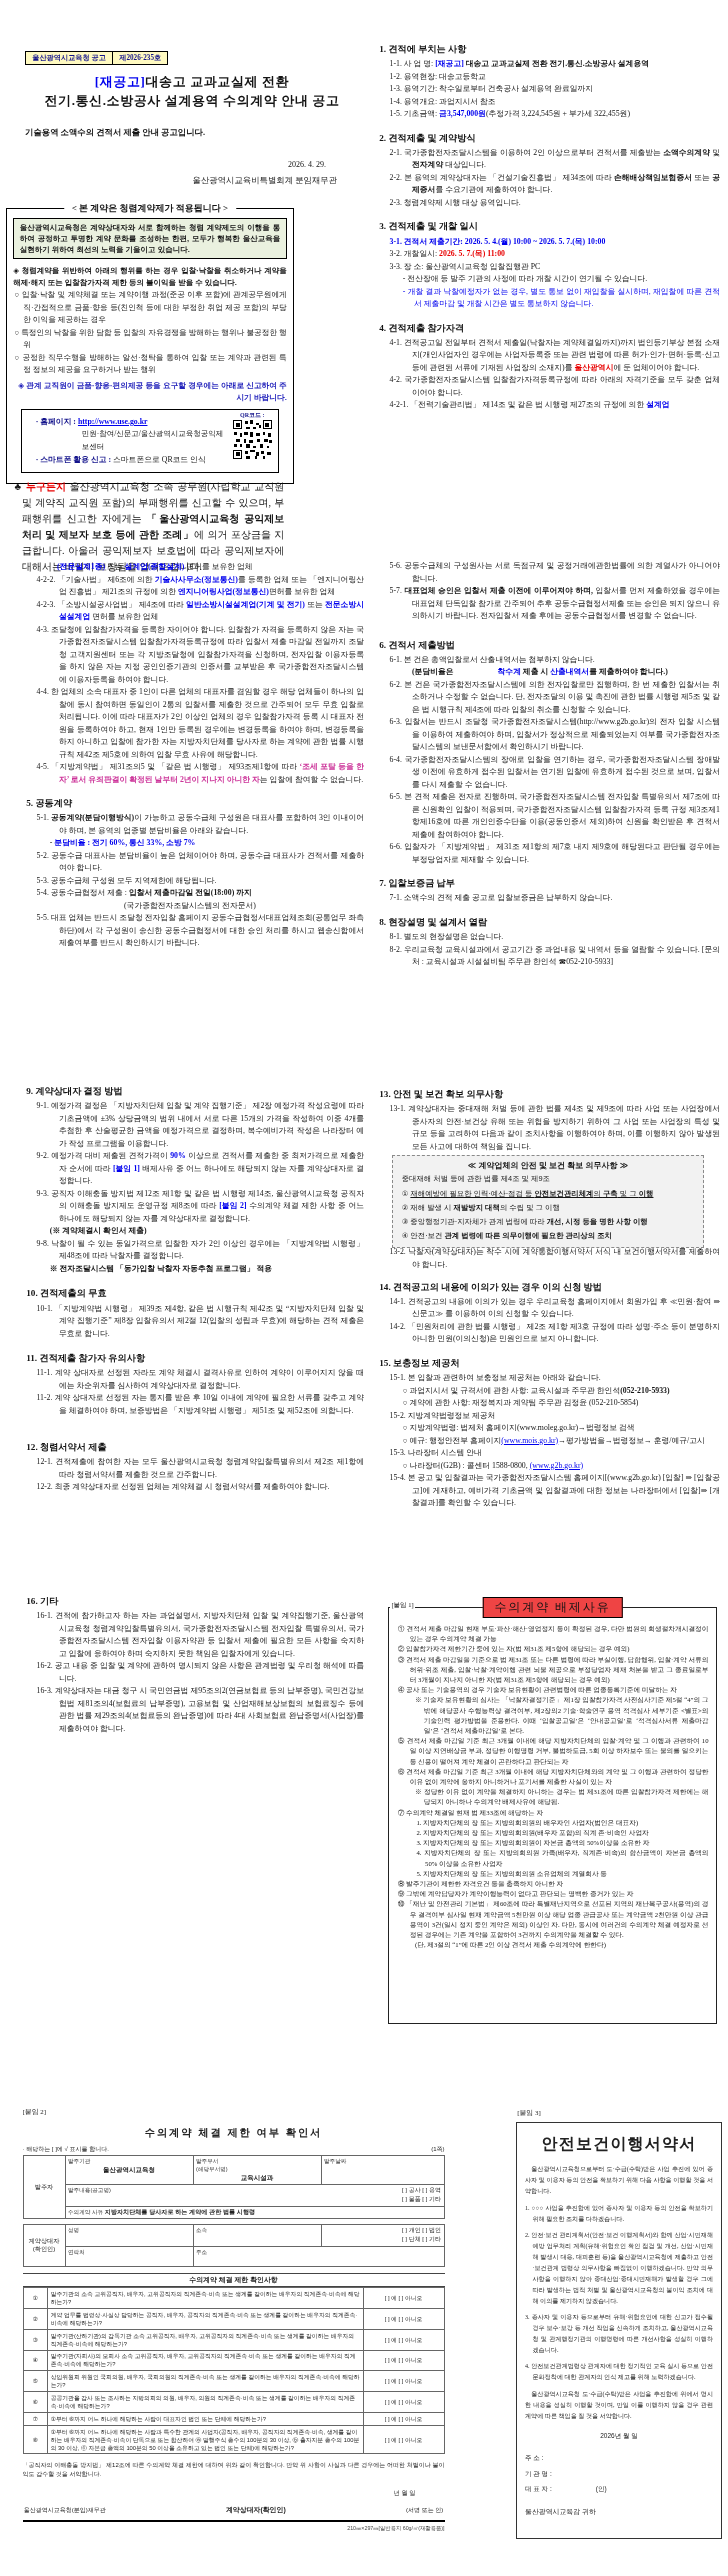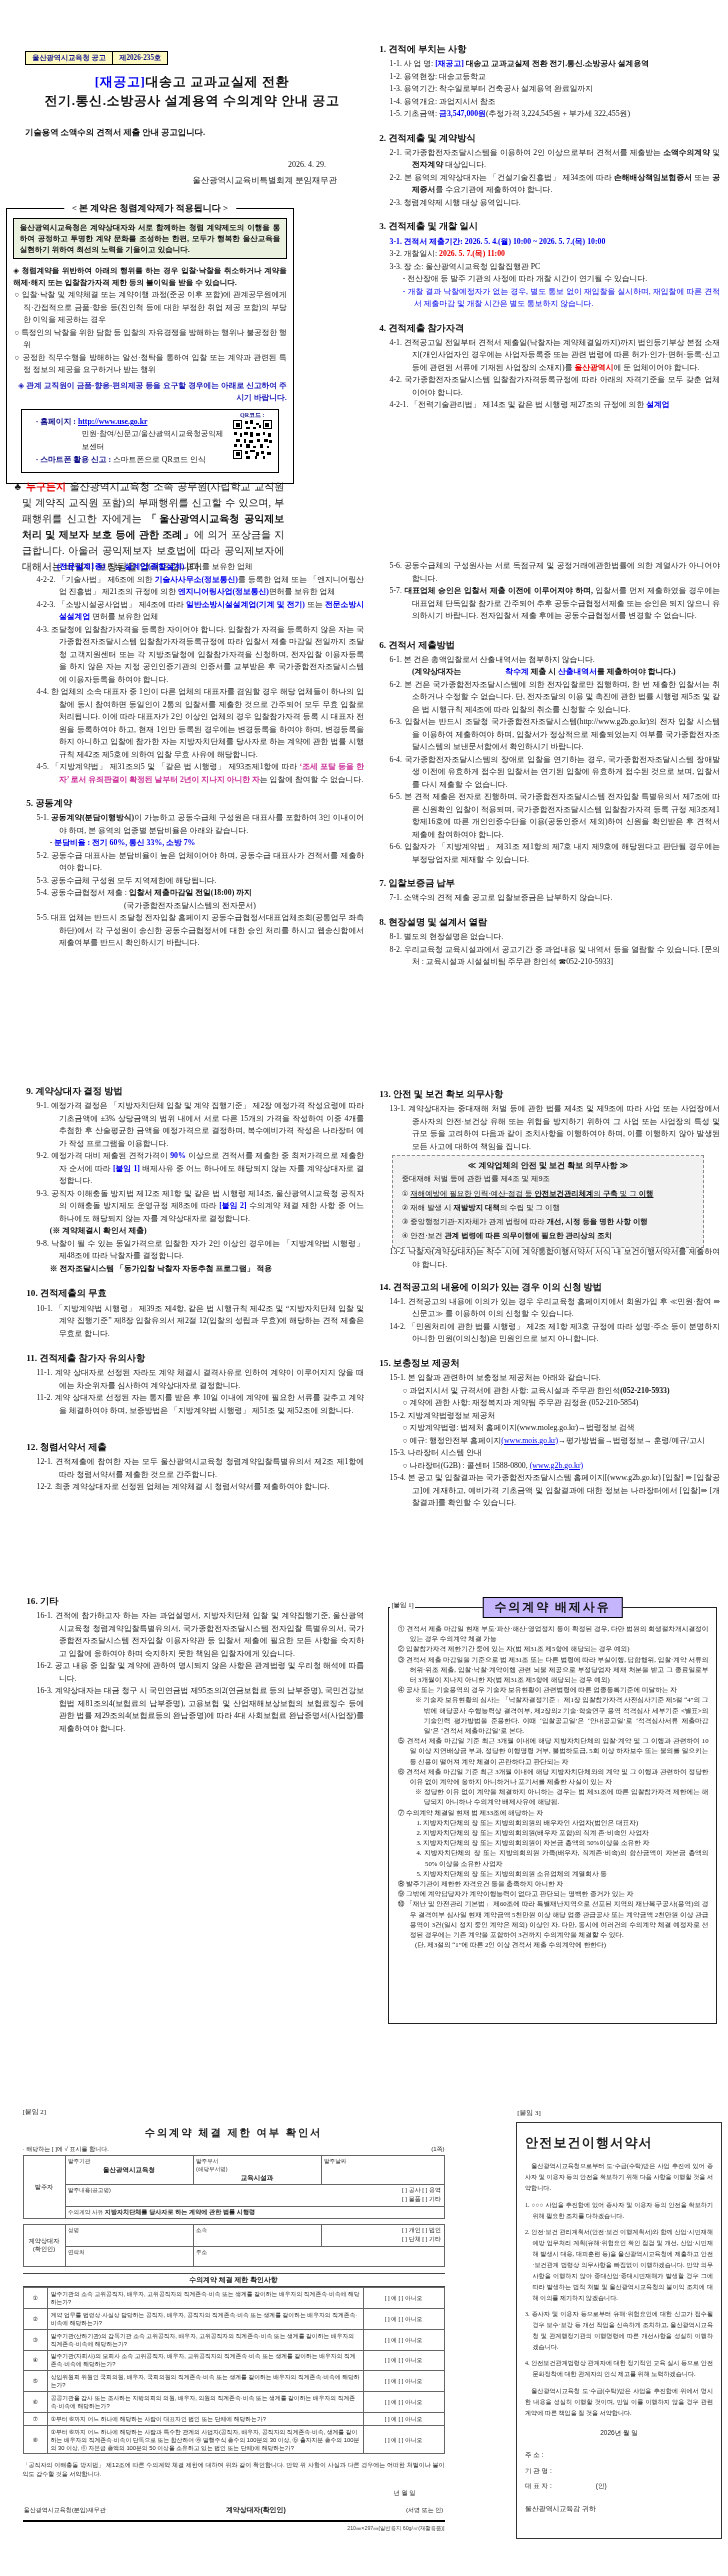--- a/index.html
+++ b/index.html
@@ -44,22 +44,22 @@
   
   .sbox{border:0.9px dashed #8a8a8a;background:#f2f2f2;padding:2.5px 6.2px 3.7px 6.2px;
     font-family:"Liberation Sans","DejaVu Sans",sans-serif;box-sizing:border-box;}
   .sbox .sb-title{text-align:center;font-size:8px;font-weight:700;line-height:13.7px;}
   .sbox .fl{font-size:7.4px;line-height:14.3px;text-align:left;}
   .sbox .fl .x{padding-left:2.5px;}
   
   .a1{border:0.9px solid #222;padding:16px 7.5px 5px 8.7px;box-sizing:border-box;}
   .a1-label{position:absolute;top:-7.5px;left:1.2px;font-size:6.5px;background:#fff;padding:0 1.2px;}
   .a1-title{position:absolute;top:-11.2px;left:50%;transform:translateX(-50%);
-    border:1.6px solid #000;background:#c4b5fd;padding:1.2px 11.2px;font-size:12px;
-    font-weight:700;letter-spacing:1.9px;white-space:nowrap;}
+    border:1.6px solid #000;background:#ef4444;padding:1.2px 11.2px;font-size:12px;
+    font-weight:400;letter-spacing:1.9px;white-space:nowrap;}
   .a1 .fl{font-size:6.7px;line-height:10.2px;}
   .a1 .it{padding-left:12px;text-indent:-12px;}
   .a1 .sub{padding-left:27.4px;text-indent:-8.7px;}
   .a1 .note{padding-left:26px;text-indent:-8.7px;}
   
   .form{font-family:"Liberation Sans","DejaVu Sans",sans-serif;color:#222;}
   .f-label{font-size:6.9px;font-family:"Liberation Serif","DejaVu Serif",serif;}
   .f2-title{text-align:center;font-size:10.3px;font-weight:700;letter-spacing:1.9px;margin:8.7px 0 5px 0;}
   .f2-note{display:flex;justify-content:space-between;font-size:6px;line-height:8.7px;margin-bottom:1.9px;}
   .ftable{border-collapse:collapse;width:100%;table-layout:fixed;}
@@ -75,21 +75,21 @@
   .ctable .cnum{width:18.7px;text-align:center;}
   .ctable .ca{width:75px;text-align:center;}
   .f2-affirm{font-size:6px;line-height:9.4px;margin-top:6.2px;text-align:justify;}
   .f2-date{text-align:right;font-size:6.2px;margin-top:10px;padding-right:29px;}
   .f2-sign{display:flex;align-items:baseline;justify-content:space-between;
     border-bottom:2.5px double #000;padding:3.7px 1.2px 5px 1.2px;margin-top:2.5px;}
   .f2-sign .sc{font-weight:700;font-size:6.9px;}
   .f2-sign .sl,.f2-sign .sr{font-size:6px;}
   .f2-paper{text-align:right;font-size:5.3px;color:#444;margin-top:3.1px;}
   .f3-box{border:1.2px solid #333;padding:7.5px 8px;box-sizing:border-box;height:100%;}
-  .f3-title{text-align:left;font-size:13px;font-weight:700;letter-spacing:1.2px;
+  .f3-title{text-align:center;font-size:16px;font-weight:700;letter-spacing:1.2px;
     margin:3.7px 0 8.7px 0;font-family:"Liberation Serif","DejaVu Serif",serif;}
   .f3-box .fl{font-size:6.1px;line-height:11px;font-family:"Liberation Serif","DejaVu Serif",serif;}
   .f3-box .fl .p{padding-left:7.5px;text-indent:-7.5px;}
   .f3-box .fl .x{padding-left:0;text-indent:6.2px;}
   .f3-date{text-align:center;font-size:6.5px;margin:10px 0 8.7px 0;}
   .f3-field{font-size:6.5px;line-height:15.6px;}
   .f3-rcpt{font-size:6.9px;margin-top:10px;}
   .g{width:100%;}
 </style>
 </head>
@@ -255,21 +255,21 @@
       <div class="p"><span>4-1. 견적공고일 전일부터 견적서 제출일(낙찰자는 계약체결일까지)까지 법인등기부상 본점 소재지(개인사업자인 경우에는 사업자등록증 또는 관련 법령에 따른 허가·인가·면허·등록·신고 등에 관련된 서류에 기재된 사업장의 소재지)를 </span><span style="font-weight: 700; color: rgb(232, 0, 0);">울산광역시</span><span>에 둔 업체이어야 합니다.</span></div>
       <div class="p"><span>4-2. 국가종합전자조달시스템 입찰참가자격등록규정에 따라 아래의 자격기준을 모두 갖춘 업체이어야 합니다.</span></div>
       <div class="p"><span>4-2-1. 「전력기술관리법」 제14조 및 같은 법 시행령 제27조의 규정에 의한 </span><span style="font-weight: 700; color: rgb(0, 0, 238);">설계업</span></div>
     </div>
   <div class="abs fl" style="left:373px;top:560px;width:347px;">
       <div class="p"><span>5-6. 공동수급체의 구성원사는 서로 독점규제 및 공정거래에관한법률에 의한 계열사가 아니어야 합니다.</span></div>
       <div class="p"><span>5-7. </span><span style="font-weight: 700;">대표업체 승인은 입찰서 제출 이전에 이루어져야 하며,</span><span> 입찰서를 먼저 제출하였을 경우에는 대표업체 단독입찰 참가로 간주되어 추후 공동수급협정서제출 또는 승인은 되지 않으니 유의하시기 바랍니다. 전자입찰서 제출 후에는 공동수급협정서를 변경할 수 없습니다.</span></div>
       <div class="g" style="height: 15px;"></div>
       <div class="h"><span>6. 견적서 제출방법</span></div>
       <div class="p"><span>6-1. 본 건은 총액입찰로서 산출내역서는 첨부하지 않습니다.</span></div>
-      <div class="x" style="padding-left: 39px; text-indent: 0px;"><span style="font-weight: 700;">(계약상대자는 </span><span style="font-weight: 700; color: rgb(0, 0, 238); margin-left: 42px;">착수계</span><span style="font-weight: 700;"> 제출 시 </span><span style="font-weight: 700; color: rgb(0, 0, 238);">산출내역서</span><span style="font-weight: 700;">를 제출하여야 합니다.)</span></div>
+      <div class="x" style="padding-left: 39px; text-indent: 0px;"><span style="font-weight: 700;">(분담비율은 </span><span style="font-weight: 700; color: rgb(0, 0, 238); margin-left: 42px;">착수계</span><span style="font-weight: 700;"> 제출 시 </span><span style="font-weight: 700; color: rgb(0, 0, 238);">산출내역서</span><span style="font-weight: 700;">를 제출하여야 합니다.)</span></div>
       <div class="p"><span>6-2. 본 건은 국가종합전자조달시스템에 의한 전자입찰로만 집행하며, 한 번 제출한 입찰서는 취소하거나 수정할 수 없습니다. 단, 전자조달의 이용 및 촉진에 관한 법률 시행령 제5조 및 같은 법 시행규칙 제4조에 따라 입찰의 취소를 신청할 수 있습니다.</span></div>
       <div class="p"><span>6-3. 입찰서는 반드시 조달청 국가종합전자조달시스템(http://www.g2b.go.kr)의 전자 입찰 시스템을 이용하여 제출하여야 하며, 입찰서가 정상적으로 제출되었는지 여부를 국가종합전자조달시스템의 보낸문서함에서 확인하시기 바랍니다.</span></div>
       <div class="p"><span>6-4. 국가종합전자조달시스템의 장애로 입찰을 연기하는 경우, 국가종합전자조달시스템 장애발생 이전에 유효하게 접수된 입찰서는 연기된 입찰에 유효하게 접수된 것으로 보며, 입찰서를 다시 제출할 수 없습니다.</span></div>
       <div class="p"><span>6-5. 본 견적 제출은 전자로 진행하며, 국가종합전자조달시스템 전자입찰 특별유의서 제7조에 따른 신원확인 입찰이 적용되며, 국가종합전자조달시스템 입찰참가자격 등록 규정 제3조제1항제16호에 따른 개인인증수단을 이용(공동인증서 제외)하여 신원을 확인받은 후 견적서 제출에 참여하여야 합니다.</span></div>
       <div class="p"><span>6-6. 입찰자가 「지방계약법」 제31조 제1항의 제7호 내지 제9호에 해당된다고 판단될 경우에는 부정당업자로 제재할 수 있습니다.</span></div>
       <div class="g" style="height: 10px;"></div>
       <div class="h"><span>7. 입찰보증금 납부</span></div>
       <div class="p"><span>7-1. 소액수의 견적 제출 공고로 입찰보증금은 납부하지 않습니다.</span></div>
       <div class="g" style="height: 10px;"></div>
       <div class="h"><span>8. 현장설명 및 설계서 열람</span></div>

